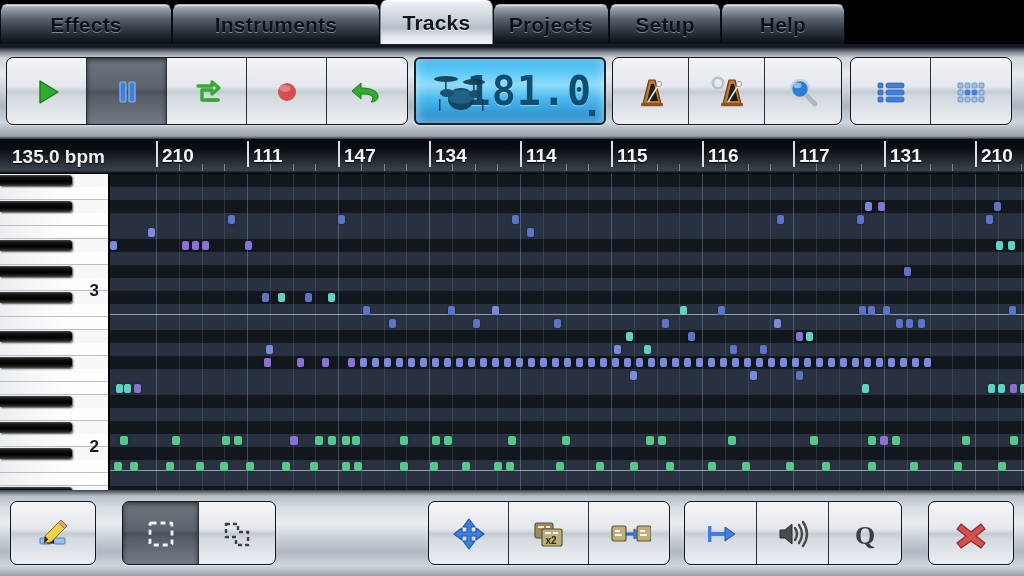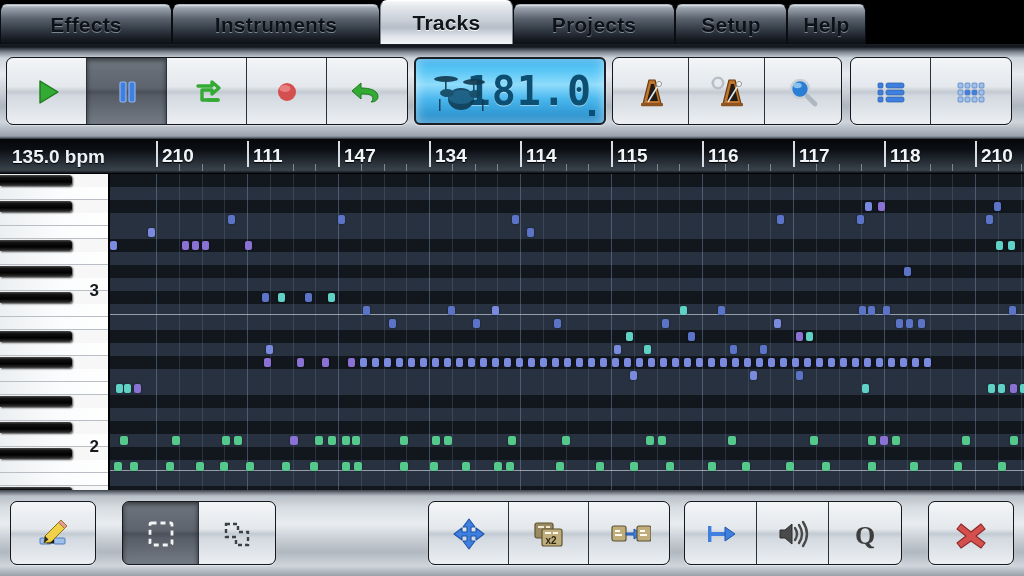--- a/index.html
+++ b/index.html
@@ -170,30 +170,30 @@
 
 <div id="app">
 
   <div class="tabbar">
       <div class="tab" style="width: 172px;">
         <span>Effects</span>
       </div>
       <div class="tab" style="width: 208px;">
         <span>Instruments</span>
       </div>
-      <div class="tab active" style="width: 133px;">
+      <div class="tab active" style="width: 113px;">
         <span>Tracks</span>
       </div>
-      <div class="tab" style="width: 162px;">
+      <div class="tab" style="width: 116px;">
         <span>Projects</span>
       </div>
       <div class="tab" style="width: 112px;">
         <span>Setup</span>
       </div>
-      <div class="tab" style="width: 79px; text-align: center;">
+      <div class="tab" style="width: 124px; text-align: center;">
         <span>Help</span>
       </div>
     </div>
 
   <div class="toolbar">
     <div class="btngroup" id="tg-left">
         <div class="tbtn" title="Play" style="width: 80px; height: 68px;">
           <svg width="44" height="40" viewBox="0 0 44 40">
             <path d="M15 9 L33 20 L15 31 Z" fill="#33aa33" stroke="#1d7a1d" stroke-width="1.4" stroke-linejoin="round"></path>
           </svg>
@@ -351,21 +351,21 @@
       <div class="beat-tick" style="left: 770.25px;"></div>
       <div class="bar-mark" style="left: 793px;">
         <div class="line"></div>
         <div class="num">117</div>
       </div>
       <div class="beat-tick" style="left: 815.75px;"></div>
       <div class="beat-tick" style="left: 838.5px;"></div>
       <div class="beat-tick" style="left: 861.25px;"></div>
       <div class="bar-mark" style="left: 884px;">
         <div class="line"></div>
-        <div class="num">118</div>
+        <div class="num">131</div>
       </div>
       <div class="beat-tick" style="left: 906.75px;"></div>
       <div class="beat-tick" style="left: 929.5px;"></div>
       <div class="beat-tick" style="left: 952.25px;"></div>
       <div class="bar-mark" style="left: 975px;">
         <div class="line"></div>
         <div class="num">210</div>
       </div>
       <div class="beat-tick" style="left: 997.75px;"></div>
       <div class="beat-tick" style="left: 1020.5px;"></div>

